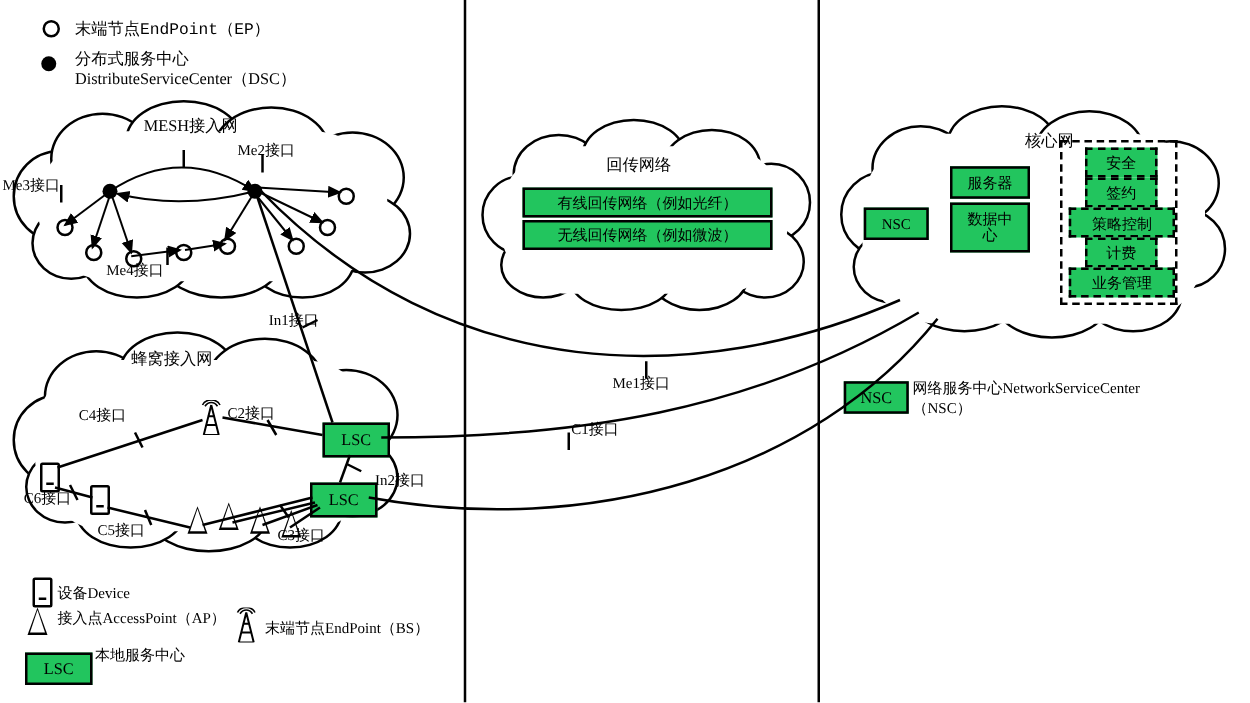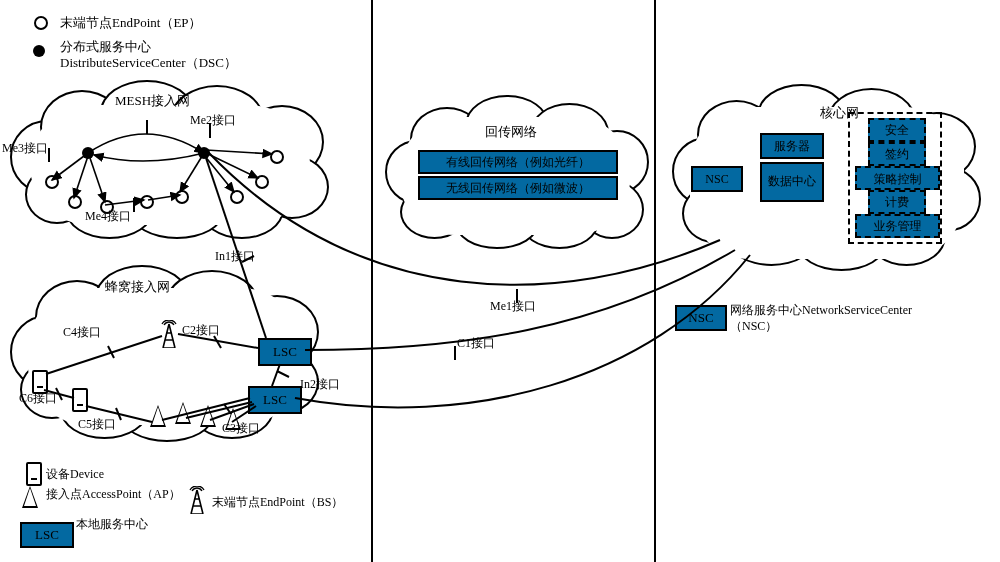--- a/index.html
+++ b/index.html
@@ -28,21 +28,21 @@
     background: #fff;
   }
   .label {
     position: absolute;
     white-space: nowrap;
     background: transparent;
   }
   .box {
     position: absolute;
     border: 2px solid #000;
-    background: #0369a1;
+    background: #22c55e;
     text-align: center;
     display: flex;
     align-items: center;
     justify-content: center;
     padding: 0 3px;
   }
   .dashed { border-style: dashed; }
   .small { font-size: 12px; }
   .dot-open {
     position: absolute;
@@ -105,21 +105,21 @@
   }
 </style>
 </head>
 <body>
 <div class="stage">
 
 <div class="vline" style="left:371px; top:0; height:562px;"></div>
 <div class="vline" style="left:654px; top:0; height:562px;"></div>
 
 <div class="dot-open" style="left:34px; top:16px;"></div>
-<div class="label" style="left:60px; top:14px;">末端节点EndPoint（EP）</div>
+<div class="label" style="left:60px; top:14px;font-family:Liberation Mono, monospace;">末端节点EndPoint（EP）</div>
 
 <div class="dot-filled" style="left:33px; top:45px;"></div>
 <div class="label" style="left:60px; top:38px;">分布式服务中心</div>
 <div class="label" style="left:60px; top:54px;">DistributeServiceCenter（DSC）</div>
 
 <div class="cloud" style="left:10px; top:80px; width:320px; height:160px;">
   <div class="bubble" style="left:0px; top:40px; width:70px; height:70px;"></div>
   <div class="bubble" style="left:30px; top:10px; width:80px; height:70px;"></div>
   <div class="bubble" style="left:90px; top:0px; width:90px; height:60px;"></div>
   <div class="bubble" style="left:160px; top:5px; width:90px; height:65px;"></div>
@@ -229,21 +229,21 @@
   <div class="fill" style="left:18px; top:25px; right:18px; bottom:18px; border-radius:60px;"></div>
 </div>
 <div class="label" style="left:820px; top:104px;">核心网</div>
 
 <div class="box small" style="left:760px; top:133px; width:54px; height:22px;font-family:Liberation Mono, monospace;">
       <span>服务器</span>
     </div>
 <div class="box small" style="left:691px; top:166px; width:42px; height:22px;">
       <span>NSC</span>
     </div>
-<div class="box small" style="left:760px; top:162px; width:54px; height:36px; flex-direction:row; line-height:1.1;">
+<div class="box small" style="left:760px; top:162px; width:54px; height:36px; flex-direction:column; line-height:1.1;">
       <span>数据中</span>
       <span>心</span>
     </div>
 
 <div class="box small dashed" style="left:868px; top:118px; width:48px; height:20px;">
       <span>安全</span>
     </div>
 <div class="box small dashed" style="left:868px; top:142px; width:48px; height:20px;">
       <span>签约</span>
     </div>

